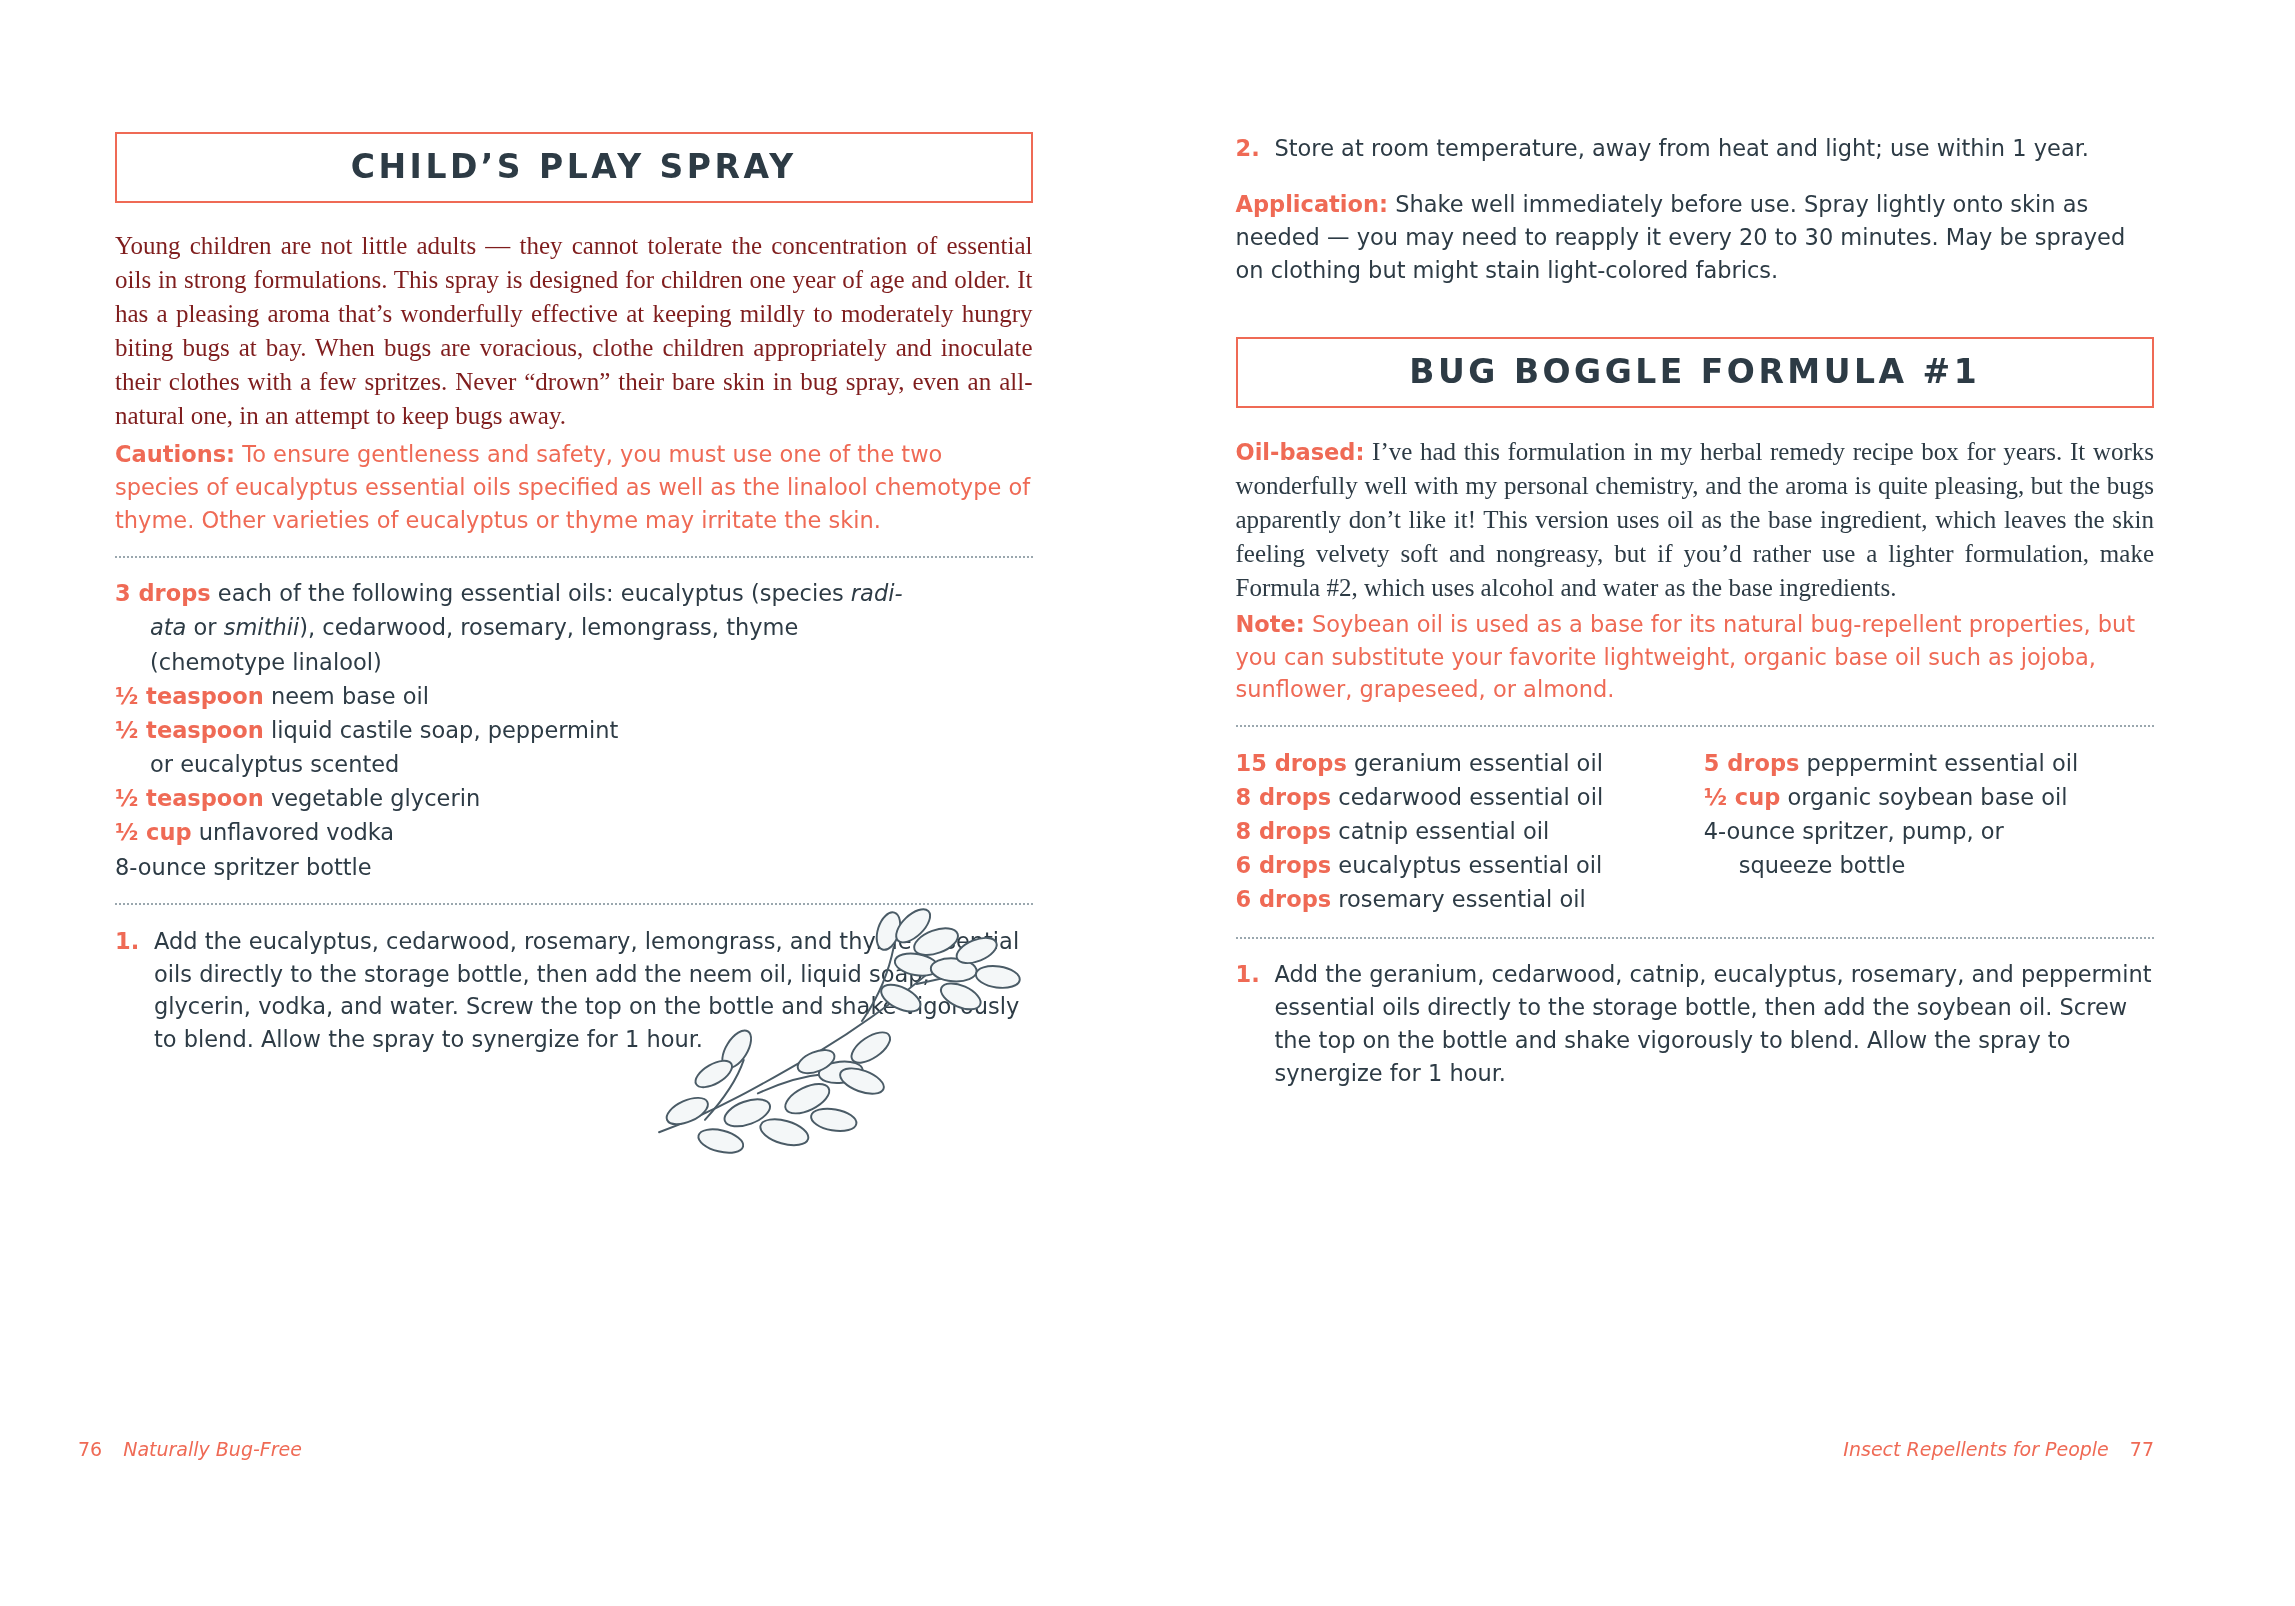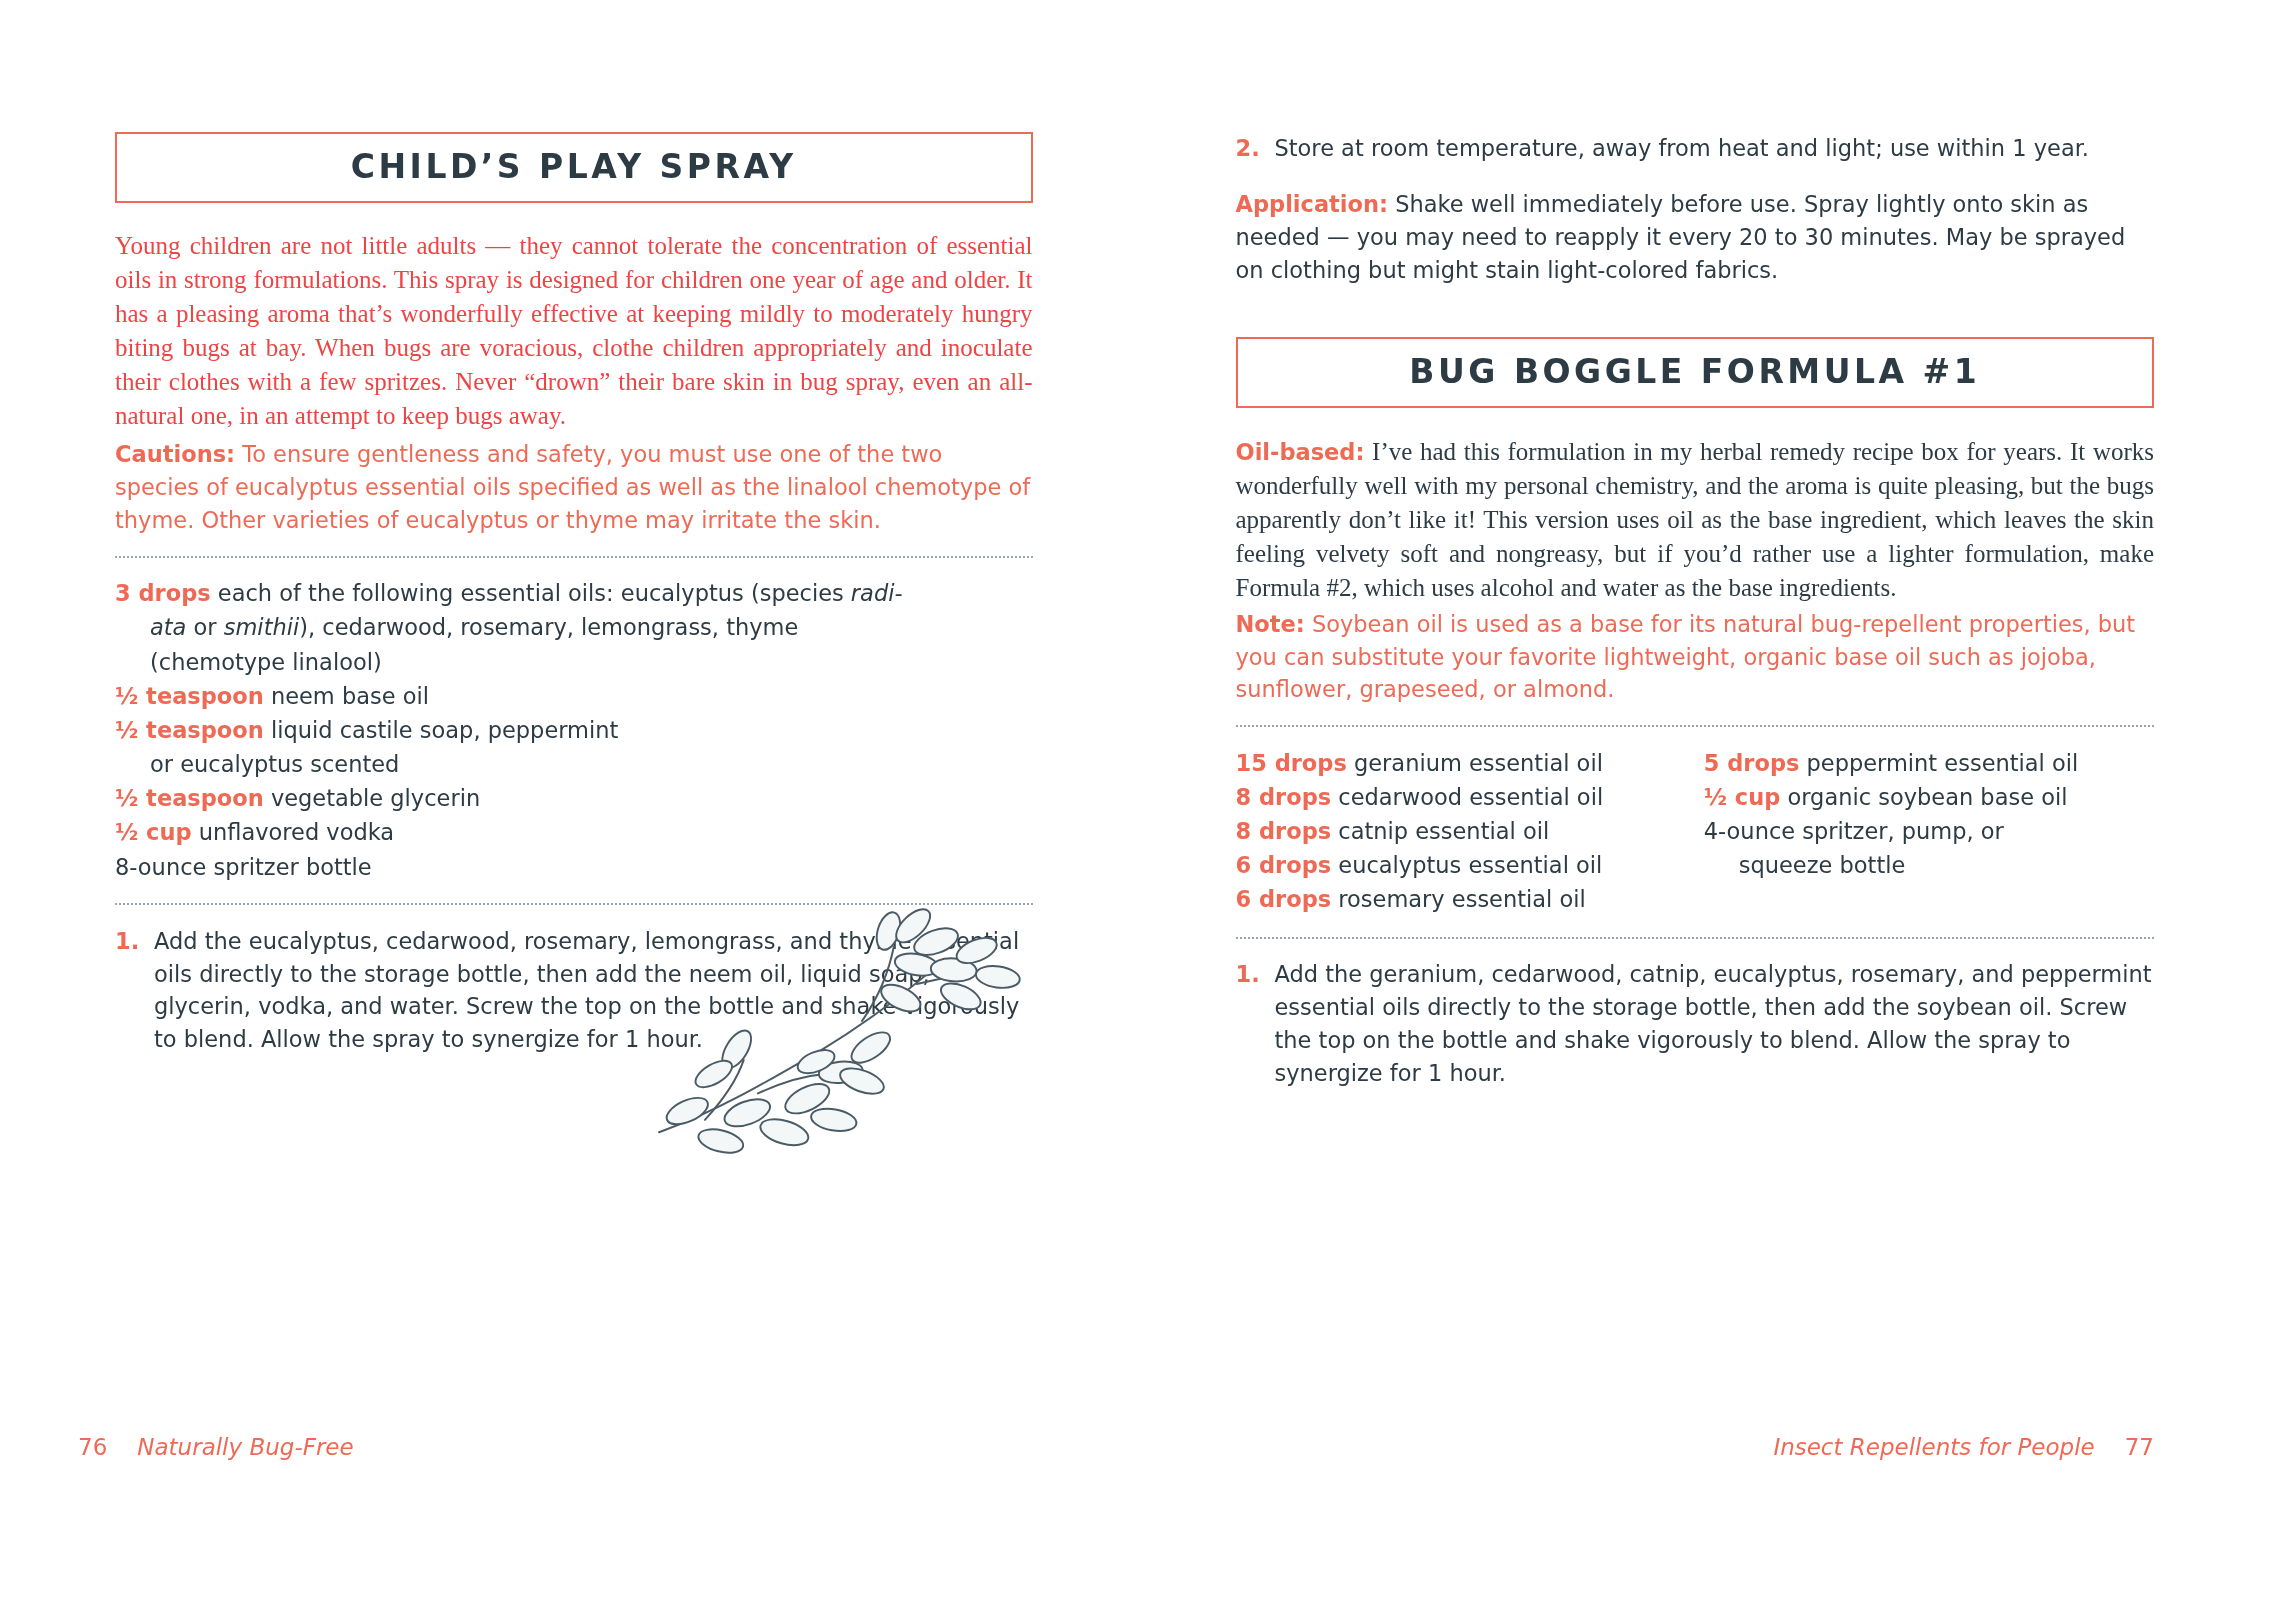--- a/index.html
+++ b/index.html
@@ -49,21 +49,21 @@
     color: #2d3b45;
     line-height: 1;
   }
 
   
   .serif-para {
     font-family: "Liberation Serif", serif;
     font-size: 25px;
     line-height: 1.36;
     text-align: justify;
-    color: #ef4444;
+    color: #7f1d1d;
     margin: 0 0 5.3px 0;
   }
   .sans-note {
     font-family: "DejaVu Sans", sans-serif;
     font-size: 22.5px;
     line-height: 1.45;
     color: #ef6a55;
     margin: 3.5px 0 0 0;
   }
   .sans-note .lead {
@@ -159,25 +159,25 @@
     width: 397px;
     height: 274px;
     pointer-events: none;
   }
 
   
   .footer {
     position: absolute;
     bottom: 49px;
     font-family: "DejaVu Sans", sans-serif;
-    font-size: 23px;
+    font-size: 19px;
     color: #ef6a55;
     display: flex;
     align-items: center;
-    gap: 30px;
+    gap: 21px;
   }
   .footer-left {
     left: 78px;
   }
   .footer-right {
     right: 141px;
   }
   .folio {
     font-weight: normal;
   }

